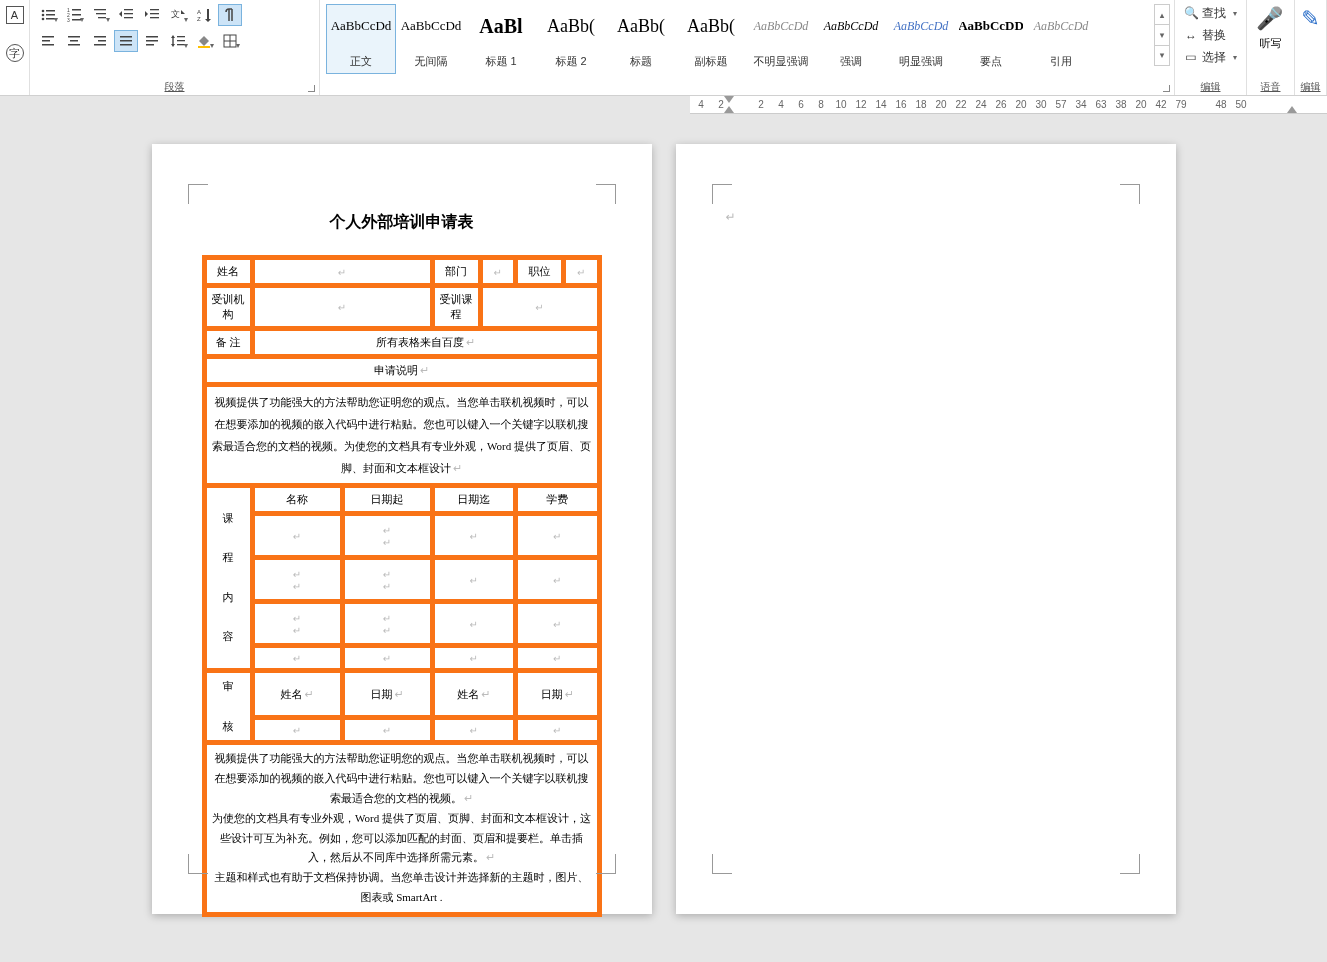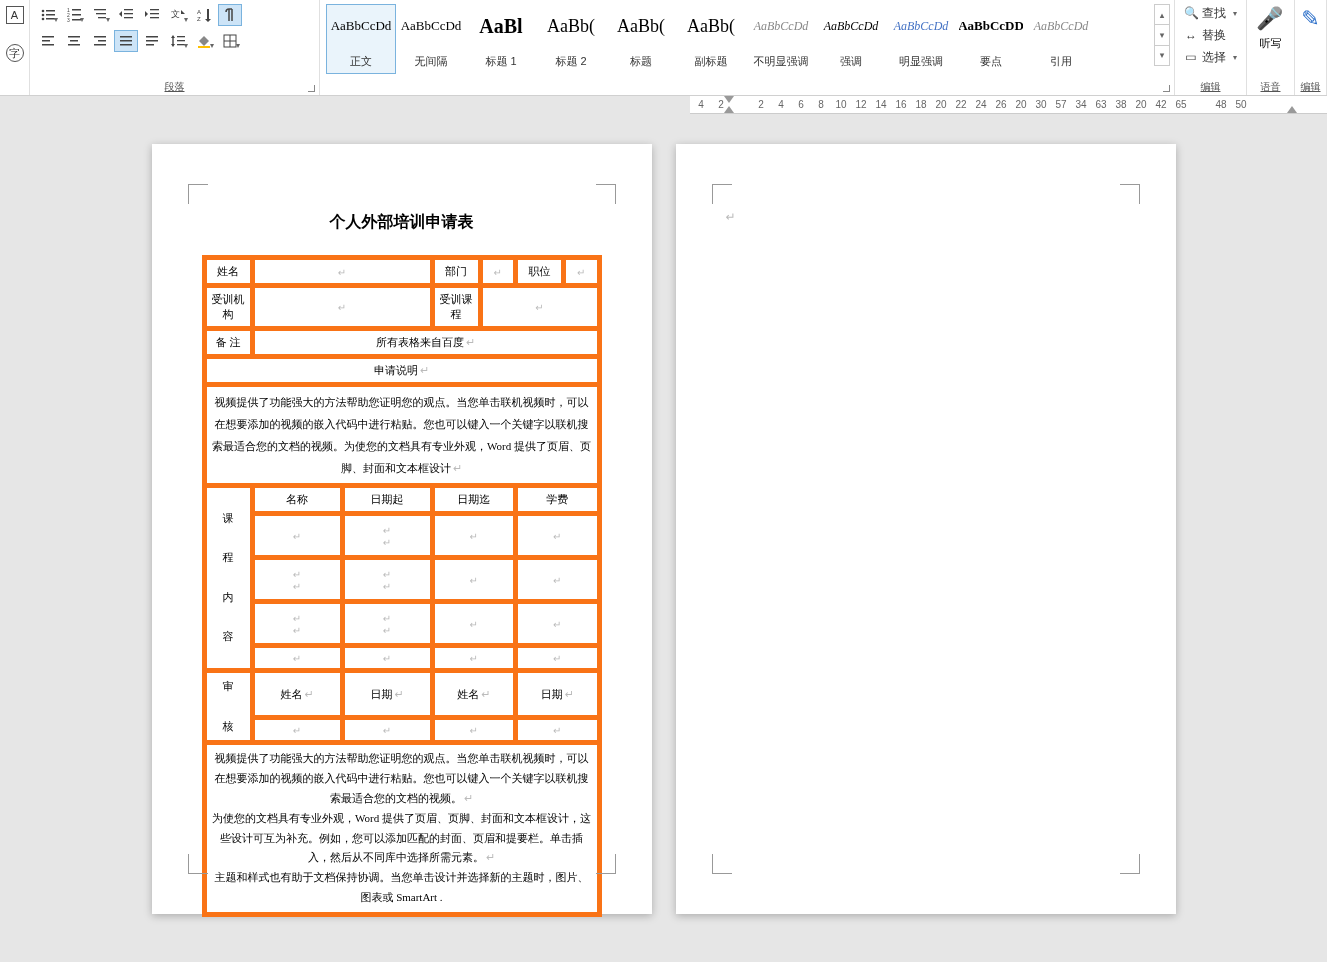--- a/index.html
+++ b/index.html
@@ -405,21 +405,21 @@
     <span class="tick">24</span>
     <span class="tick">26</span>
     <span class="tick">20</span>
     <span class="tick">30</span>
     <span class="tick">57</span>
     <span class="tick">34</span>
     <span class="tick">63</span>
     <span class="tick">38</span>
     <span class="tick">20</span>
     <span class="tick">42</span>
-    <span class="tick">65</span>
+    <span class="tick">79</span>
     <span class="tick"></span>
     <span class="tick">48</span>
     <span class="tick">50</span>
   </div>
 
 <div class="workspace">
   <div class="pages">
     <div class="page">
       <span class="crop tl"></span>
         <span class="crop tr"></span>

